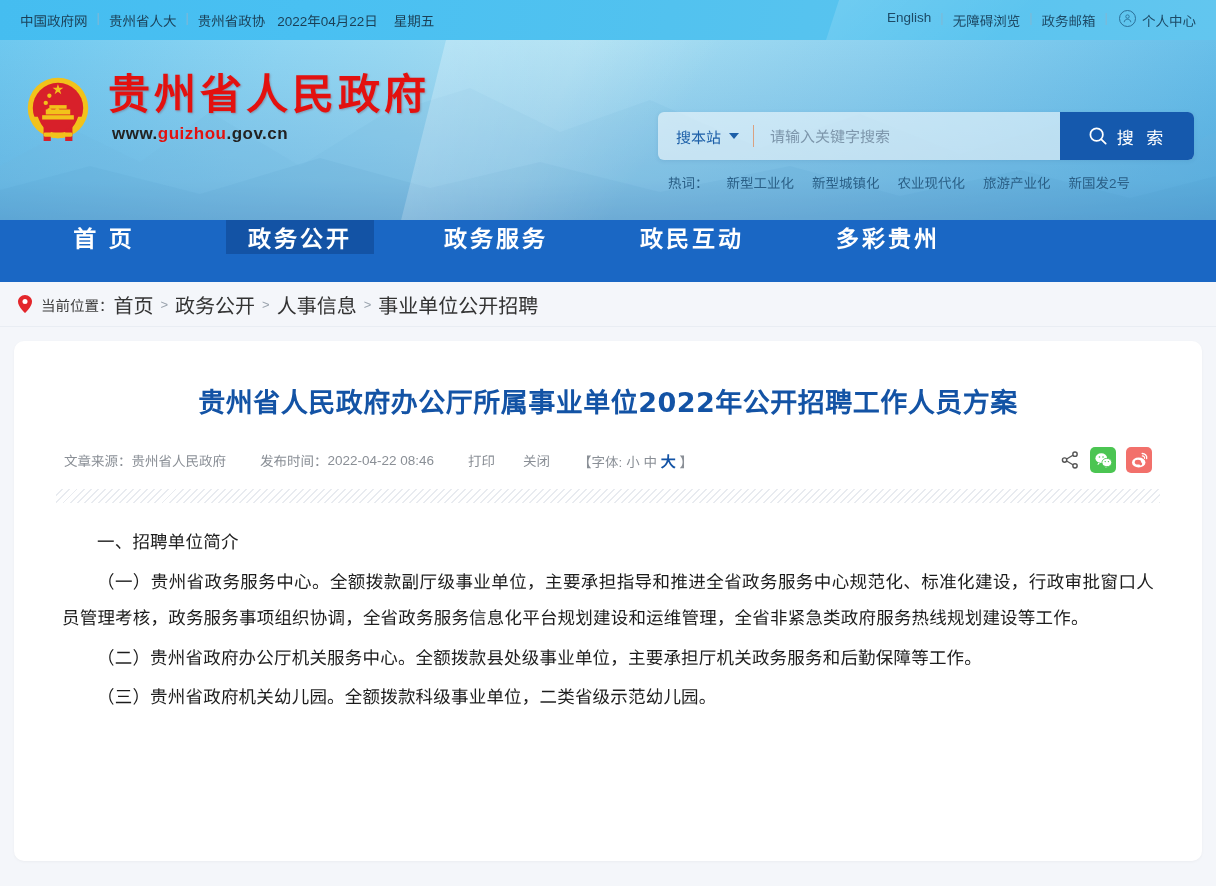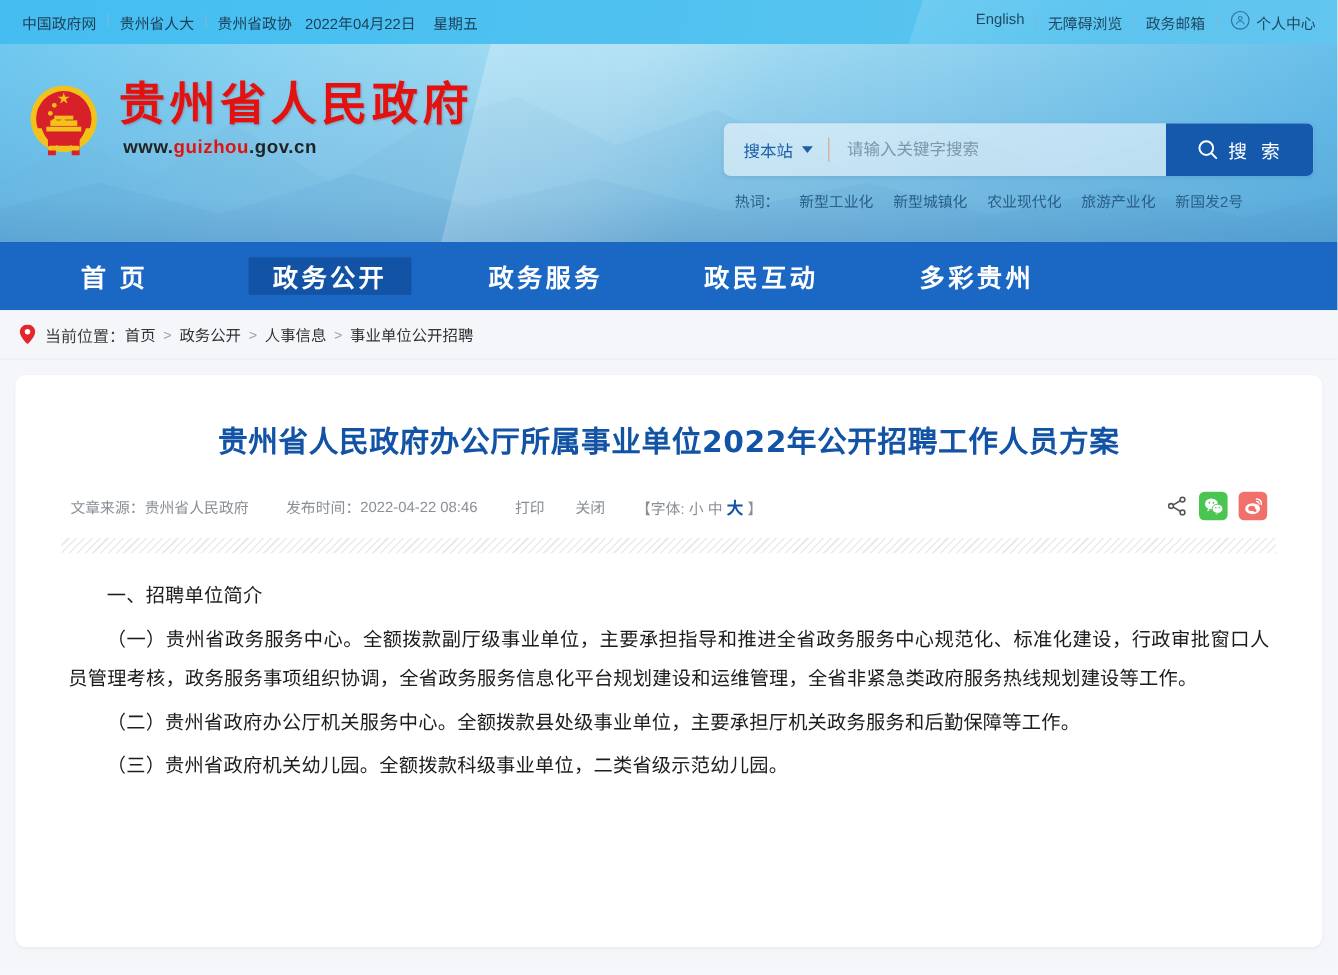--- a/index.html
+++ b/index.html
@@ -121,39 +121,39 @@
   .hotwords {
     display:flex; align-items:center; gap: 0; margin-top: 12px; padding-left: 10px;
   }
   .hot-label { font-size: 13.5px; color:#2a5f86; white-space:nowrap; }
   .hot-item {
     font-size: 13.5px; color:#2a5f86; text-decoration:none; margin-left: 18px; white-space:nowrap;
   }
 
   
   .nav {
-    height: 62px; background:#1a67c4; display:flex; align-items:center;
+    height: 62px; background:#1a67c4; display:flex; align-items:flex-start;
     padding-left: 30px;
   }
   .nav-item {
     width: 148px; display:flex; align-items:center; justify-content:center;
     color:#fff; font-size: 23px; font-weight:bold; letter-spacing: 3px;
     text-decoration:none; cursor:pointer;
   }
   .nav-item + .nav-item { margin-left: 48px; }
   .nav-item.active { background:#1353a5; }
 
   
   .crumb-bar {
     height: 45px; background:#f4f6fa; display:flex; align-items:center;
     padding: 0 0 0 18px; border-bottom: 1px solid #e9edf3;
   }
   .pin { width:14px; height:18px; margin-right:9px; flex:none; }
   .crumb-label { font-size: 14.5px; color:#404040; }
-  .crumb-link { font-size: 14px; color:#333; text-decoration:none; }
+  .crumb-link { font-size: 20px; color:#333; text-decoration:none; }
   .crumb-sep { font-size: 13px; color:#9aa3ad; margin: 0 7px; }
 
   
   .card {
     background:#fff; margin: 14px 14px 0 14px;
     border-radius: 10px; min-height: 520px;
     padding: 30px 42px 0 42px;
     box-shadow: 0 1px 3px rgba(0,0,0,.04);
   }
   .art-title {

